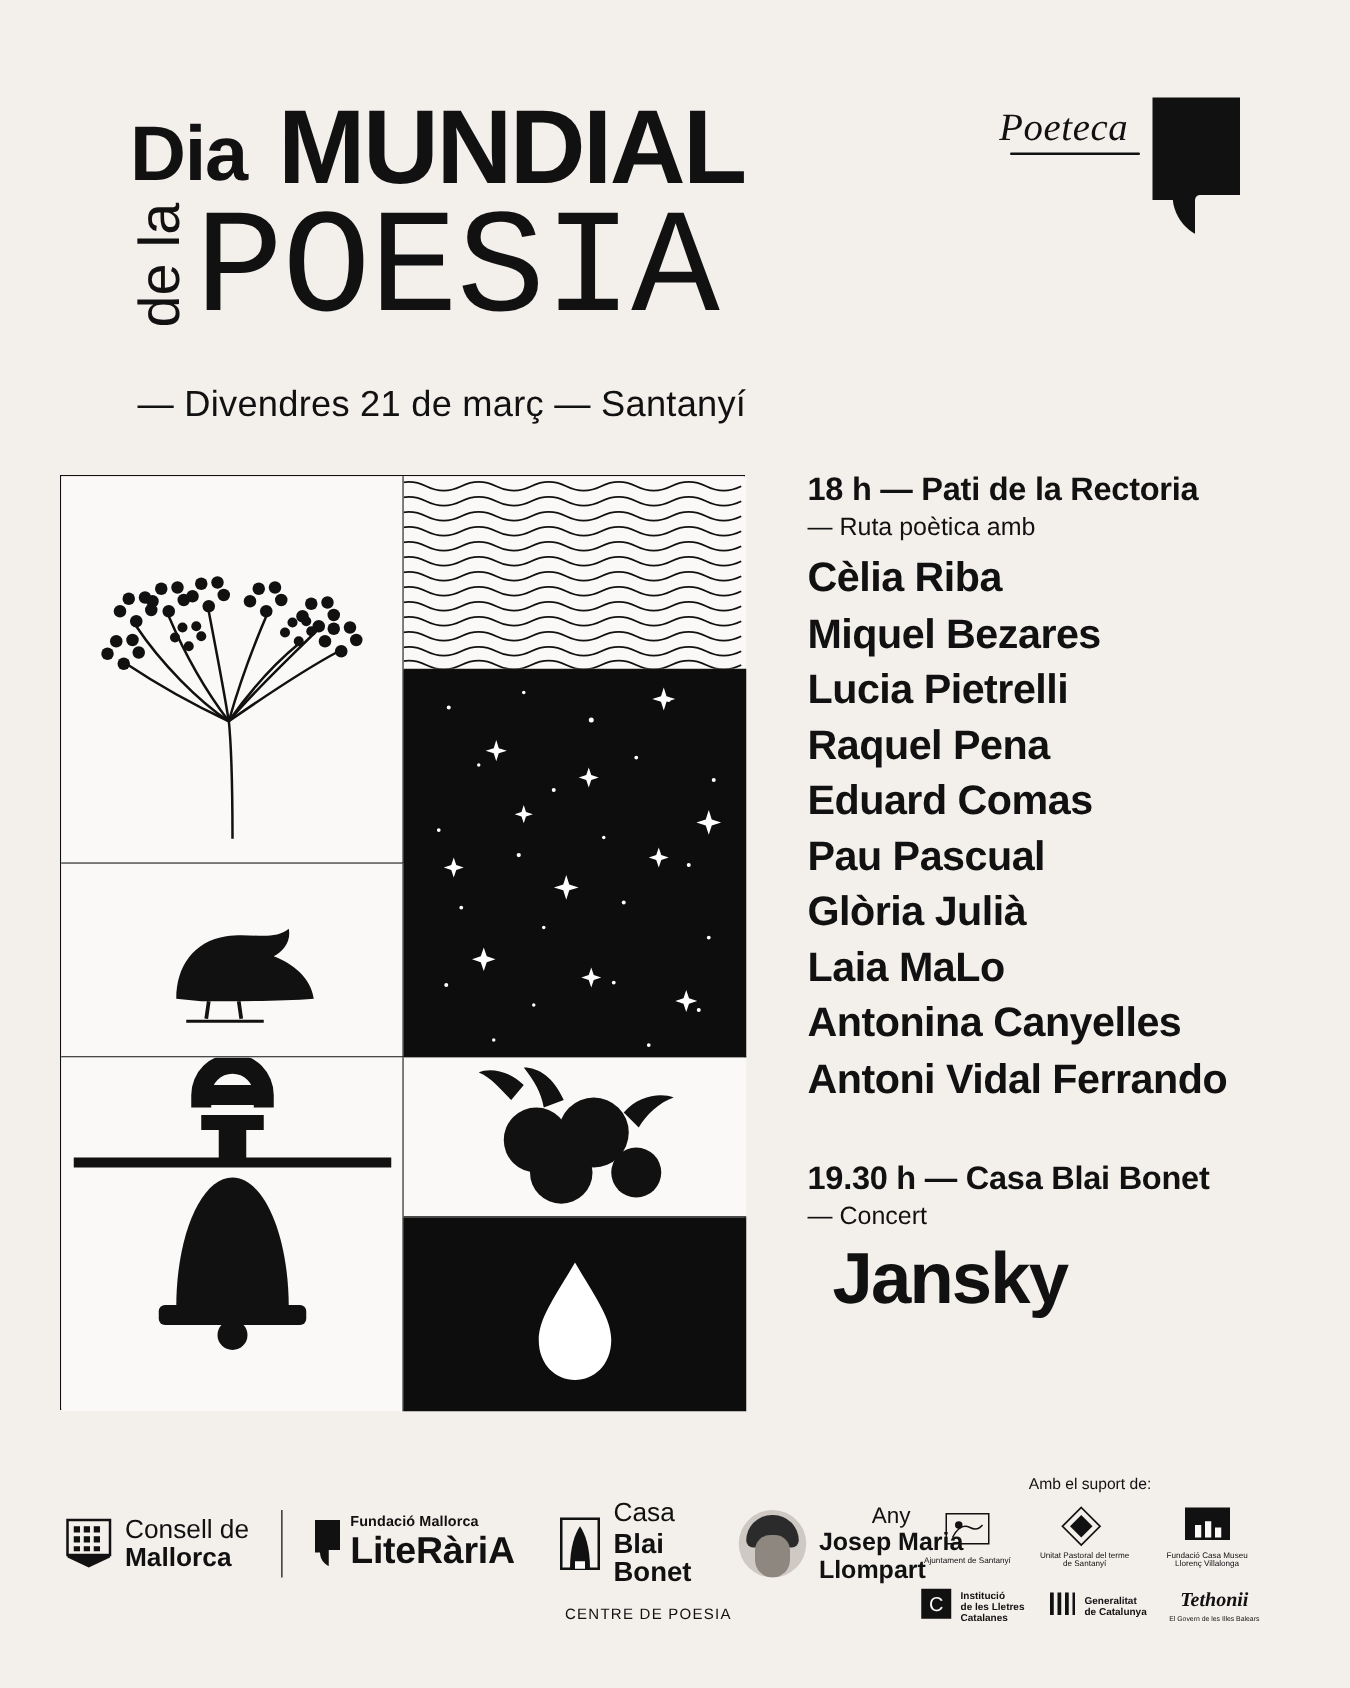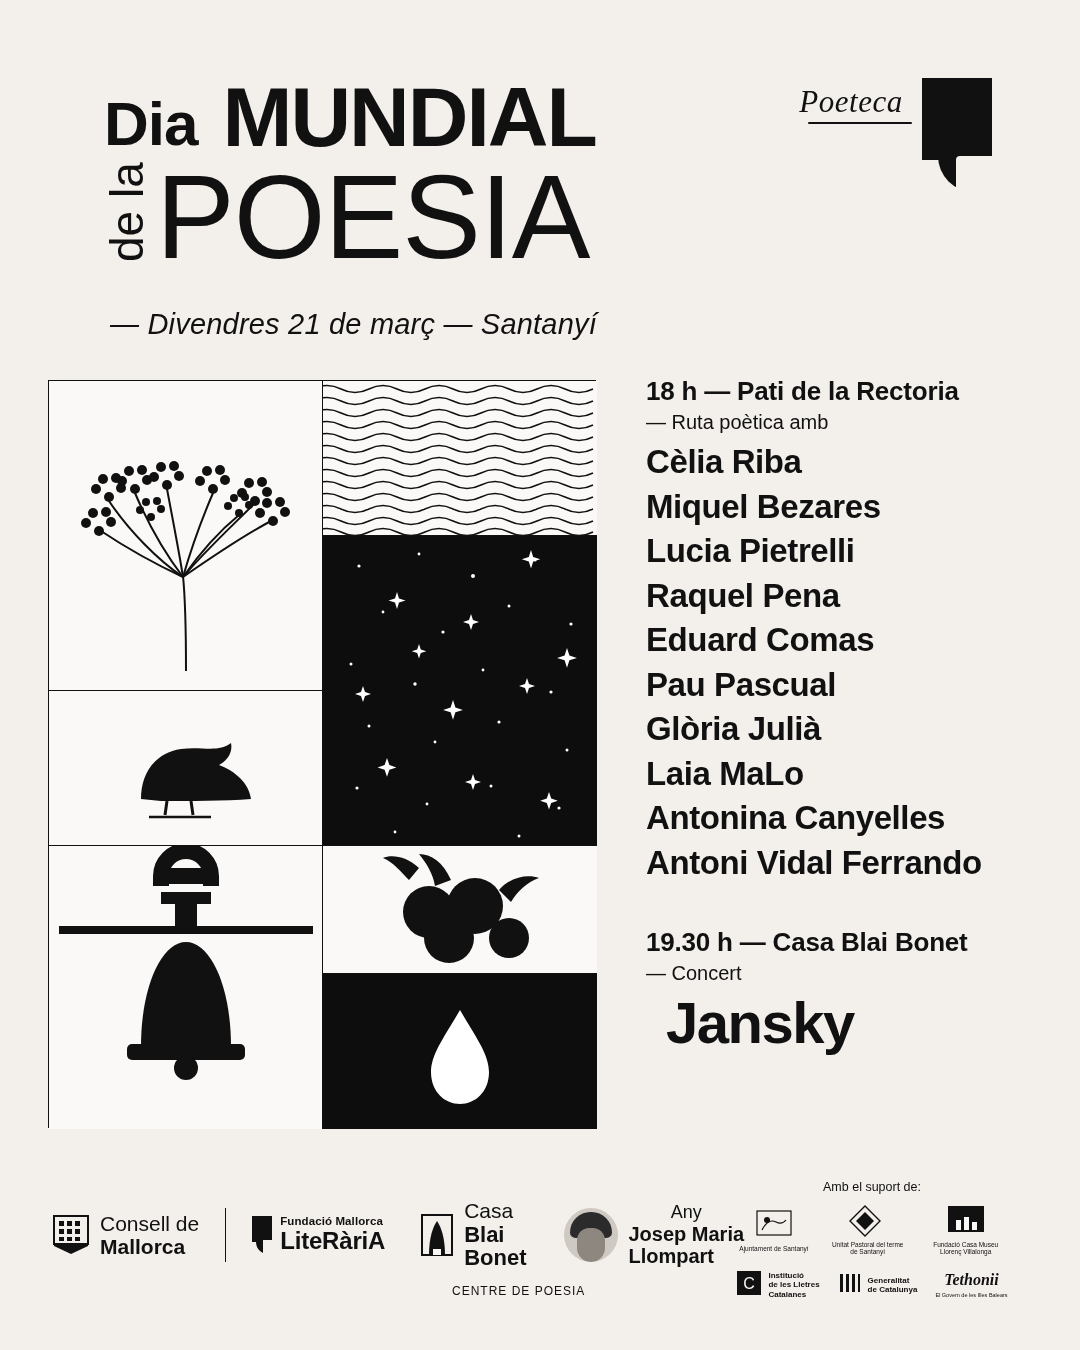--- a/index.html
+++ b/index.html
@@ -66,34 +66,33 @@
     line-height: 1;
     writing-mode: vertical-rl;
     transform: rotate(180deg);
     letter-spacing: 0px;
     height: 104px;
     text-align: right;
     margin-right: 6px;
     margin-bottom: 2px;
   }
   .poesia {
-    font-family: Liberation Sans, sans-serif;
+    font-family: Liberation Mono, monospace;
     font-size: 118px;
     line-height: 0.86;
     letter-spacing: -1px;
   }
 
   .subtitle {
     position: absolute;
     left: 110px;
     top: 308px;
     font-family: "Liberation Sans", sans-serif;
     font-size: 29px;
     letter-spacing: 0.2px;
-    font-style: italic;
   }
 
   
   .poeteca {
     position: absolute;
     right: 164px;
     top: 84px;
     width: 130px;
     text-align: center;
   }
@@ -250,21 +249,21 @@
   .fm-comma .tail { position:absolute; left:4px; top:24px; width:12px; height:14px; background:#111; border-bottom-left-radius:12px; }
   .fm-comma .cut { position:absolute; left:11px; top:24px; width:14px; height:16px; background:#f3efeb; }
   .fm-text-small {
     font-family: "Liberation Sans", sans-serif;
     font-size: 11.5px;
     font-weight: bold;
     letter-spacing: 0.1px;
   }
   .fm-text-big {
     font-family: "Liberation Sans", sans-serif;
-    font-size: 24px;
+    font-size: 30px;
     font-weight: bold;
     letter-spacing: -0.2px;
   }
 
   .casa-blai {
     display: flex;
     align-items: center;
     gap: 9px;
     margin-left: 34px;
   }

